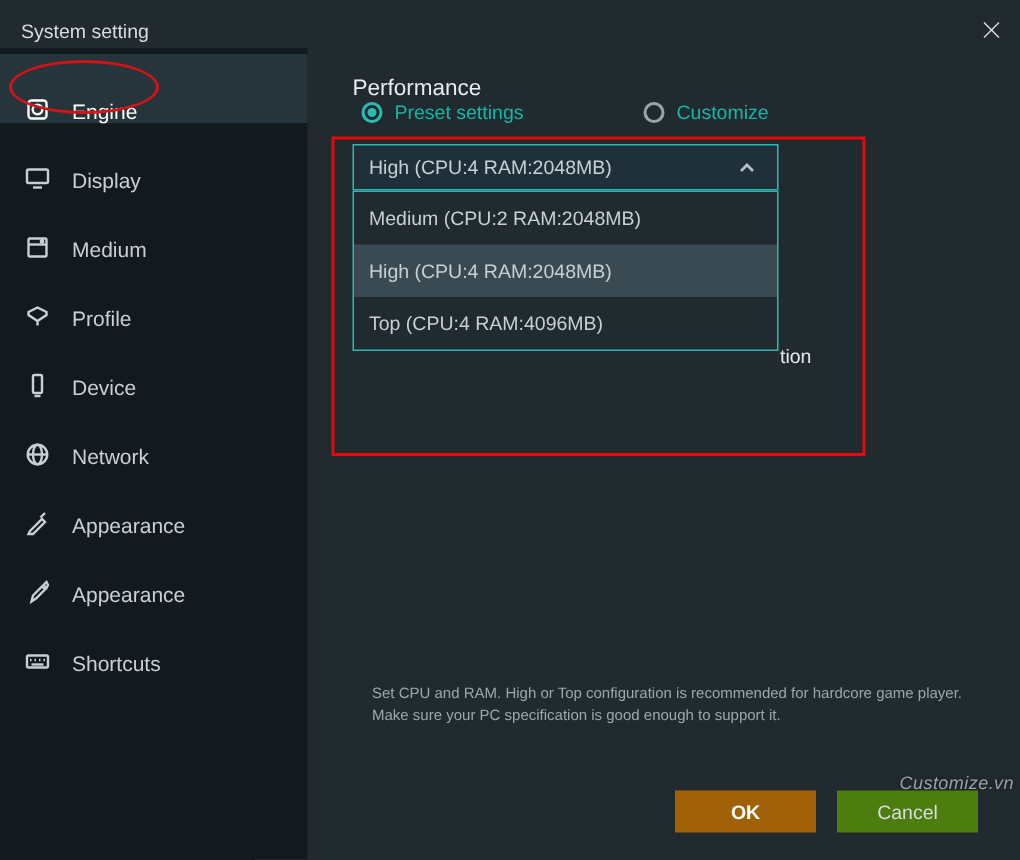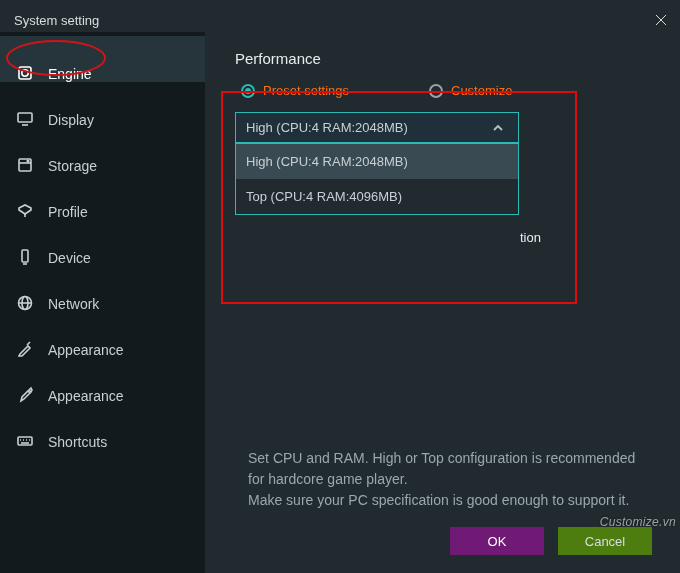--- a/index.html
+++ b/index.html
@@ -73,21 +73,20 @@
     pointer-events: none;
   }
   .content {
     flex: 1;
     position: relative;
     padding: 18px 30px 0 30px;
   }
   .section-title {
     font-size: 15px;
     color: #e8ecee;
-    margin-bottom: 16px;
   }
   .radio-row {
     display: flex;
     align-items: center;
     gap: 80px;
     margin-bottom: 14px;
     padding-left: 6px;
   }
   .radio {
     display: flex;
@@ -99,21 +98,21 @@
     width: 14px; height: 14px;
     border: 2px solid #9aa4a8;
     border-radius: 50%;
     display: flex; align-items: center; justify-content: center;
   }
   .radio.selected .radio-circle { border-color: #2bbab4; }
   .radio.selected .radio-dot {
     width: 6px; height: 6px; border-radius: 50%;
     background: #2bbab4;
   }
-  .radio-label { font-size: 13px; color: #f97316; }
+  .radio-label { font-size: 13px; color: #14b8a6; }
   .red-box {
     position: absolute;
     left: 221px; top: 91px;
     width: 356px; height: 213px;
     border: 2px solid #e20a0a;
     pointer-events: none;
   }
   .dropdown-wrap {
     position: relative;
     margin-top: 2px;
@@ -154,45 +153,46 @@
   }
   .hidden-text {
     position: absolute;
     left: 520px;
     top: 230px;
     color: #e8ecee;
   }
   .help-block {
     position: absolute;
     left: 248px;
-    bottom: 62px;
+    bottom: 88px;
     width: 400px;
     color: #9ba7ab;
-    font-size: 14px;
+    font-size: 10px;
     line-height: 1.5;
   }
   .button-row {
     position: absolute;
     right: 28px;
     bottom: 18px;
     display: flex;
     gap: 14px;
   }
   .btn {
     width: 94px;
     height: 28px;
     display: flex;
     align-items: center;
     justify-content: center;
     font-size: 13px;
     cursor: pointer;
   }
   .btn-primary {
-    background: #701a75;
+    background: #a16207;
     color: #ffffff;
+    font-weight: bold;
   }
   .btn-secondary {
     background: #4d7c0f;
     color: #d8dde0;
   }
   .watermark {
     position: absolute;
     right: 4px;
     bottom: 44px;
     font-size: 12px;
@@ -241,21 +241,21 @@
     </div>
 
     <div class="side-item">
       <span class="side-icon">
         <svg width="18" height="18" viewBox="0 0 18 18">
             <rect x="3" y="3" width="12" height="12" rx="1"></rect>
             <line x1="3" y1="7" x2="15" y2="7"></line>
             <circle cx="12" cy="5" r="0.8" fill="#c7d0d4"></circle>
           </svg>
       </span>
-      <span class="side-label">Storage</span>
+      <span class="side-label">Medium</span>
     </div>
 
     <div class="side-item">
       <span class="side-icon">
         <svg width="18" height="18" viewBox="0 0 18 18">
             <path d="M3 6 L9 3 L15 6 L15 8 L9 12 L3 8 Z"></path>
             <line x1="9" y1="12" x2="9" y2="15"></line>
           </svg>
       </span>
       <span class="side-label">Profile</span>
@@ -338,20 +338,21 @@
     <div class="dropdown-wrap">
       <div class="dropdown">
         <span>High (CPU:4 RAM:2048MB)</span>
         <span class="chevron">
           <svg width="12" height="12" viewBox="0 0 12 12">
               <polyline points="2,8 6,4 10,8"></polyline>
             </svg>
         </span>
       </div>
       <div class="options">
+        <div class="option">Medium (CPU:2 RAM:2048MB)</div>
         <div class="option hover">High (CPU:4 RAM:2048MB)</div>
         <div class="option">Top (CPU:4 RAM:4096MB)</div>
       </div>
     </div>
 
   </div>
 </div>
 
 <span class="hidden-text">tion</span>
 

